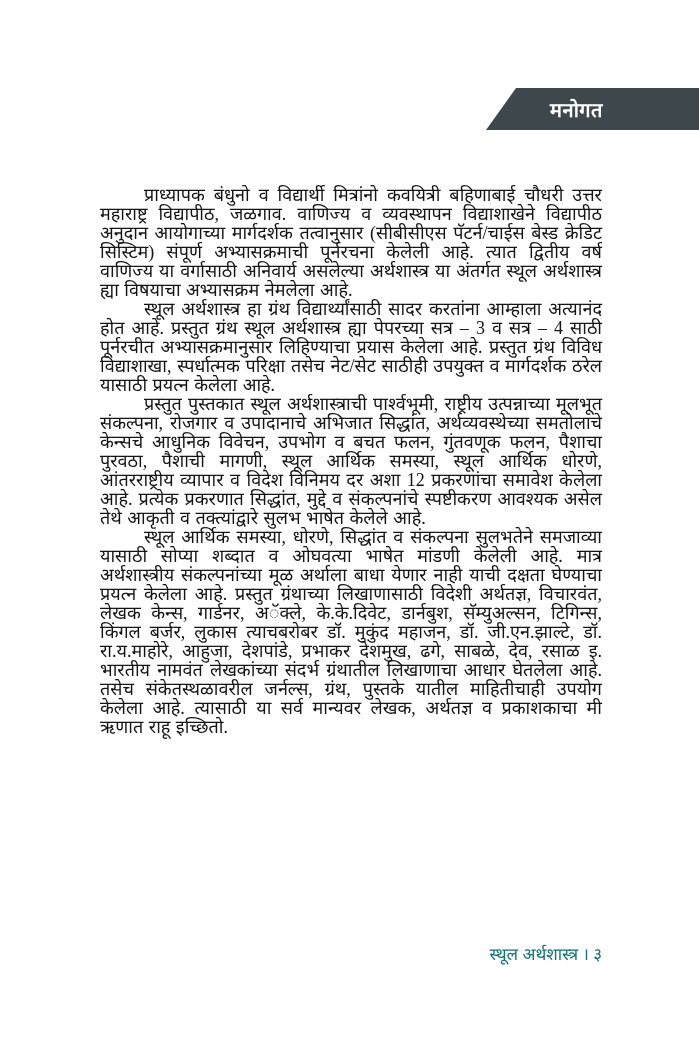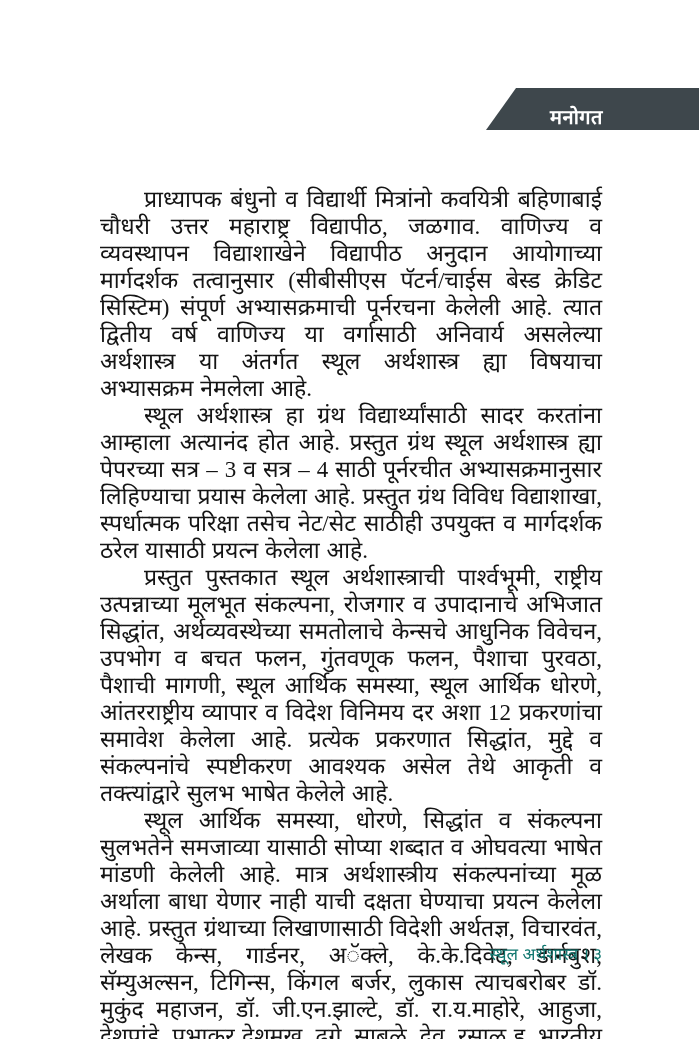--- a/index.html
+++ b/index.html
@@ -17,41 +17,41 @@
   }
   .banner {
     position: absolute;
     top: 88px;
     right: 0;
     width: 213px;
     height: 42px;
     background: #3e474c;
     clip-path: polygon(30px 0, 100% 0, 100% 100%, 0 100%);
     display: flex;
-    align-items: flex-end;
+    align-items: center;
     justify-content: flex-end;
   }
   .banner-title {
     color: #ffffff;
     font-size: 20px;
     font-weight: bold;
     letter-spacing: 0.5px;
     padding-right: 96px;
     white-space: nowrap;
   }
   .content {
     position: absolute;
     top: 186px;
     left: 100px;
     width: 502px;
     color: #141414;
   }
   .content p {
-    font-size: 23px;
-    line-height: 27px;
+    font-size: 18px;
+    line-height: 19px;
     text-align: justify;
     text-indent: 44px;
     word-spacing: 1px;
   }
   .footer {
     position: absolute;
     top: 942px;
     right: 97px;
     font-size: 17px;
     color: #0f766e;

